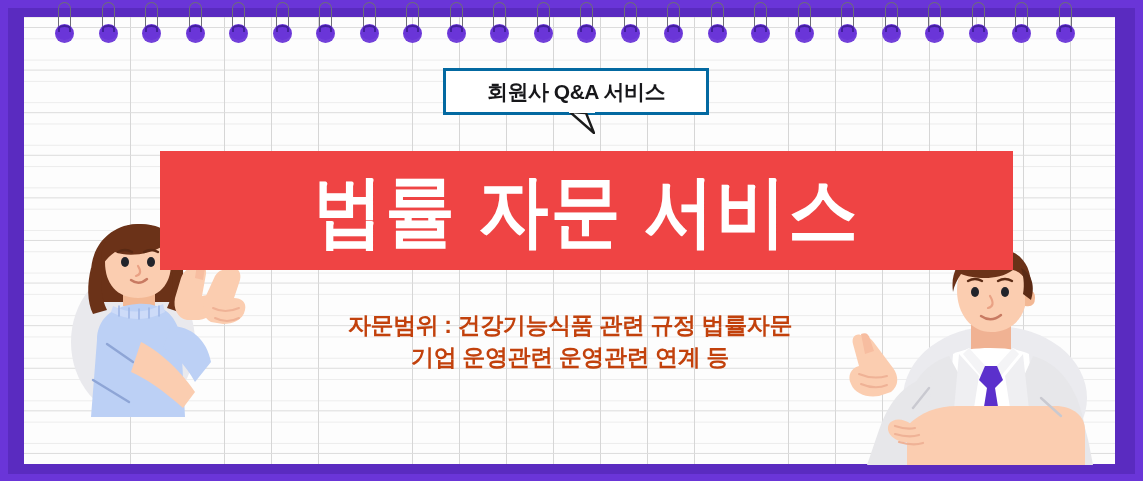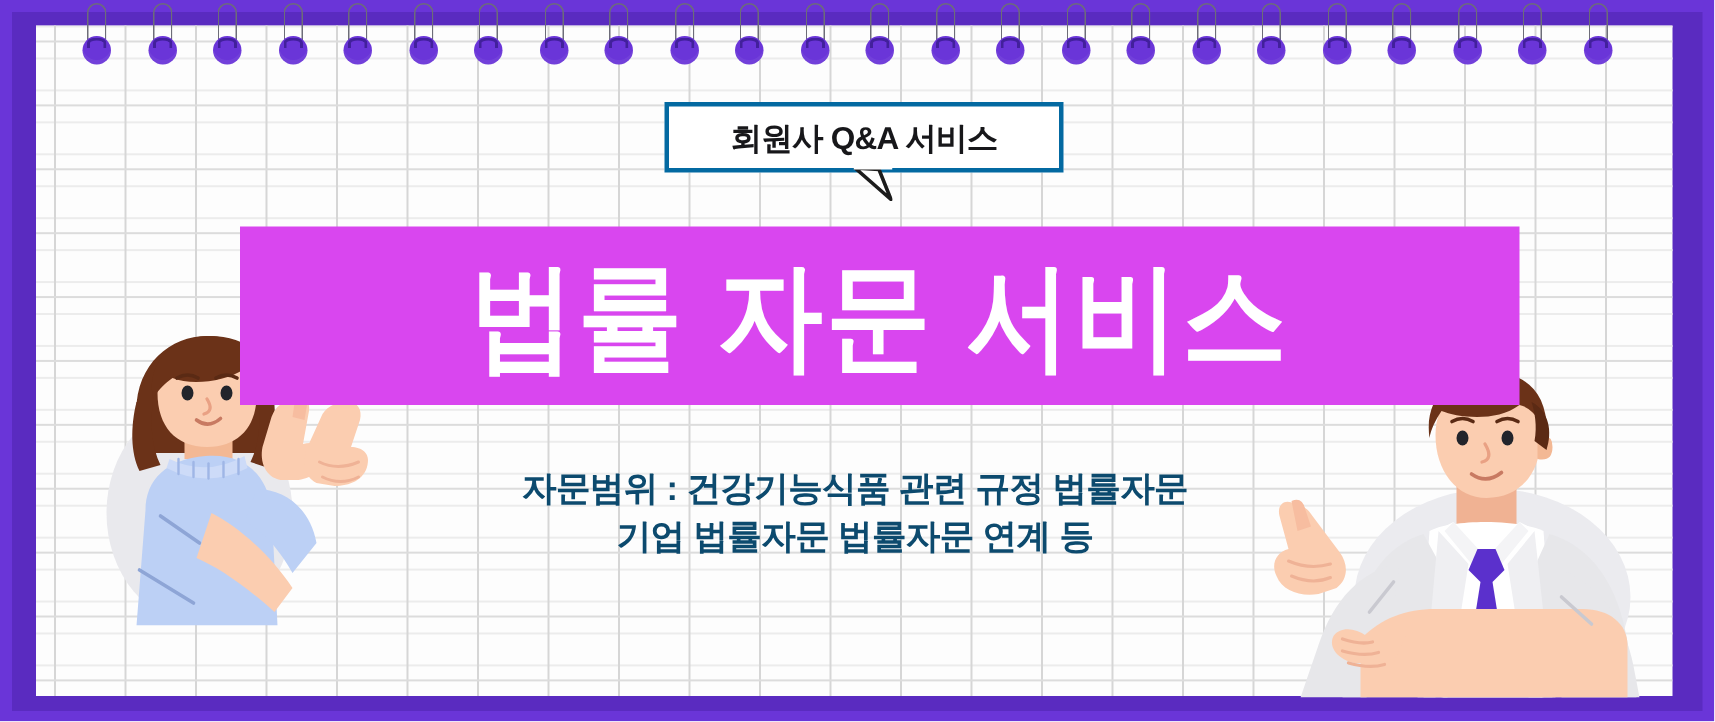--- a/index.html
+++ b/index.html
@@ -130,21 +130,21 @@
     height: 22px;
   }
 
   
   .title-banner {
     position: absolute;
     left: 160px;
     top: 151px;
     width: 853px;
     height: 119px;
-    background: #d946ef;
+    background: #ef4444;
     display: flex;
     align-items: center;
     justify-content: center;
   }
   .title-text {
     color: #ffffff;
     font-size: 70px;
     font-weight: bold;
     letter-spacing: 2px;
     white-space: nowrap;
@@ -152,21 +152,21 @@
     line-height: 1;
   }
 
   
   .subtitle {
     position: absolute;
     left: 250px;
     top: 310px;
     width: 640px;
     text-align: center;
-    color: #0c4a6e;
+    color: #c2410c;
     font-size: 23px;
     font-weight: bold;
     line-height: 1.38;
     letter-spacing: -0.4px;
   }
   .subtitle .line2 { display: block; }
 
   
   .person { position: absolute; pointer-events: none; }
   .person-left  { left: 45px;  top: 222px; width: 235px; height: 195px; }
@@ -353,16 +353,16 @@
   <div class="bubble">
     <span class="bubble-text">회원사 Q&amp;A 서비스</span>
   </div>
   <svg class="bubble-tail" viewBox="0 0 26 22">
     <path d="M1 0 L25 21 L17 1 Z" fill="#ffffff" stroke="#1c1c1c" stroke-width="2.4" stroke-linejoin="round"></path>
     <rect x="0" y="-4" width="26" height="5" fill="#ffffff"></rect>
   </svg>
 
   <div class="subtitle">
     <span>자문범위 : 건강기능식품  관련  규정 법률자문</span>
-    <span class="line2">기업 법률자문 법률자문 연계 등</span>
+    <span class="line2">기업 운영관련 운영관련 연계 등</span>
   </div>
 
 </div>
 
 </body></html>

